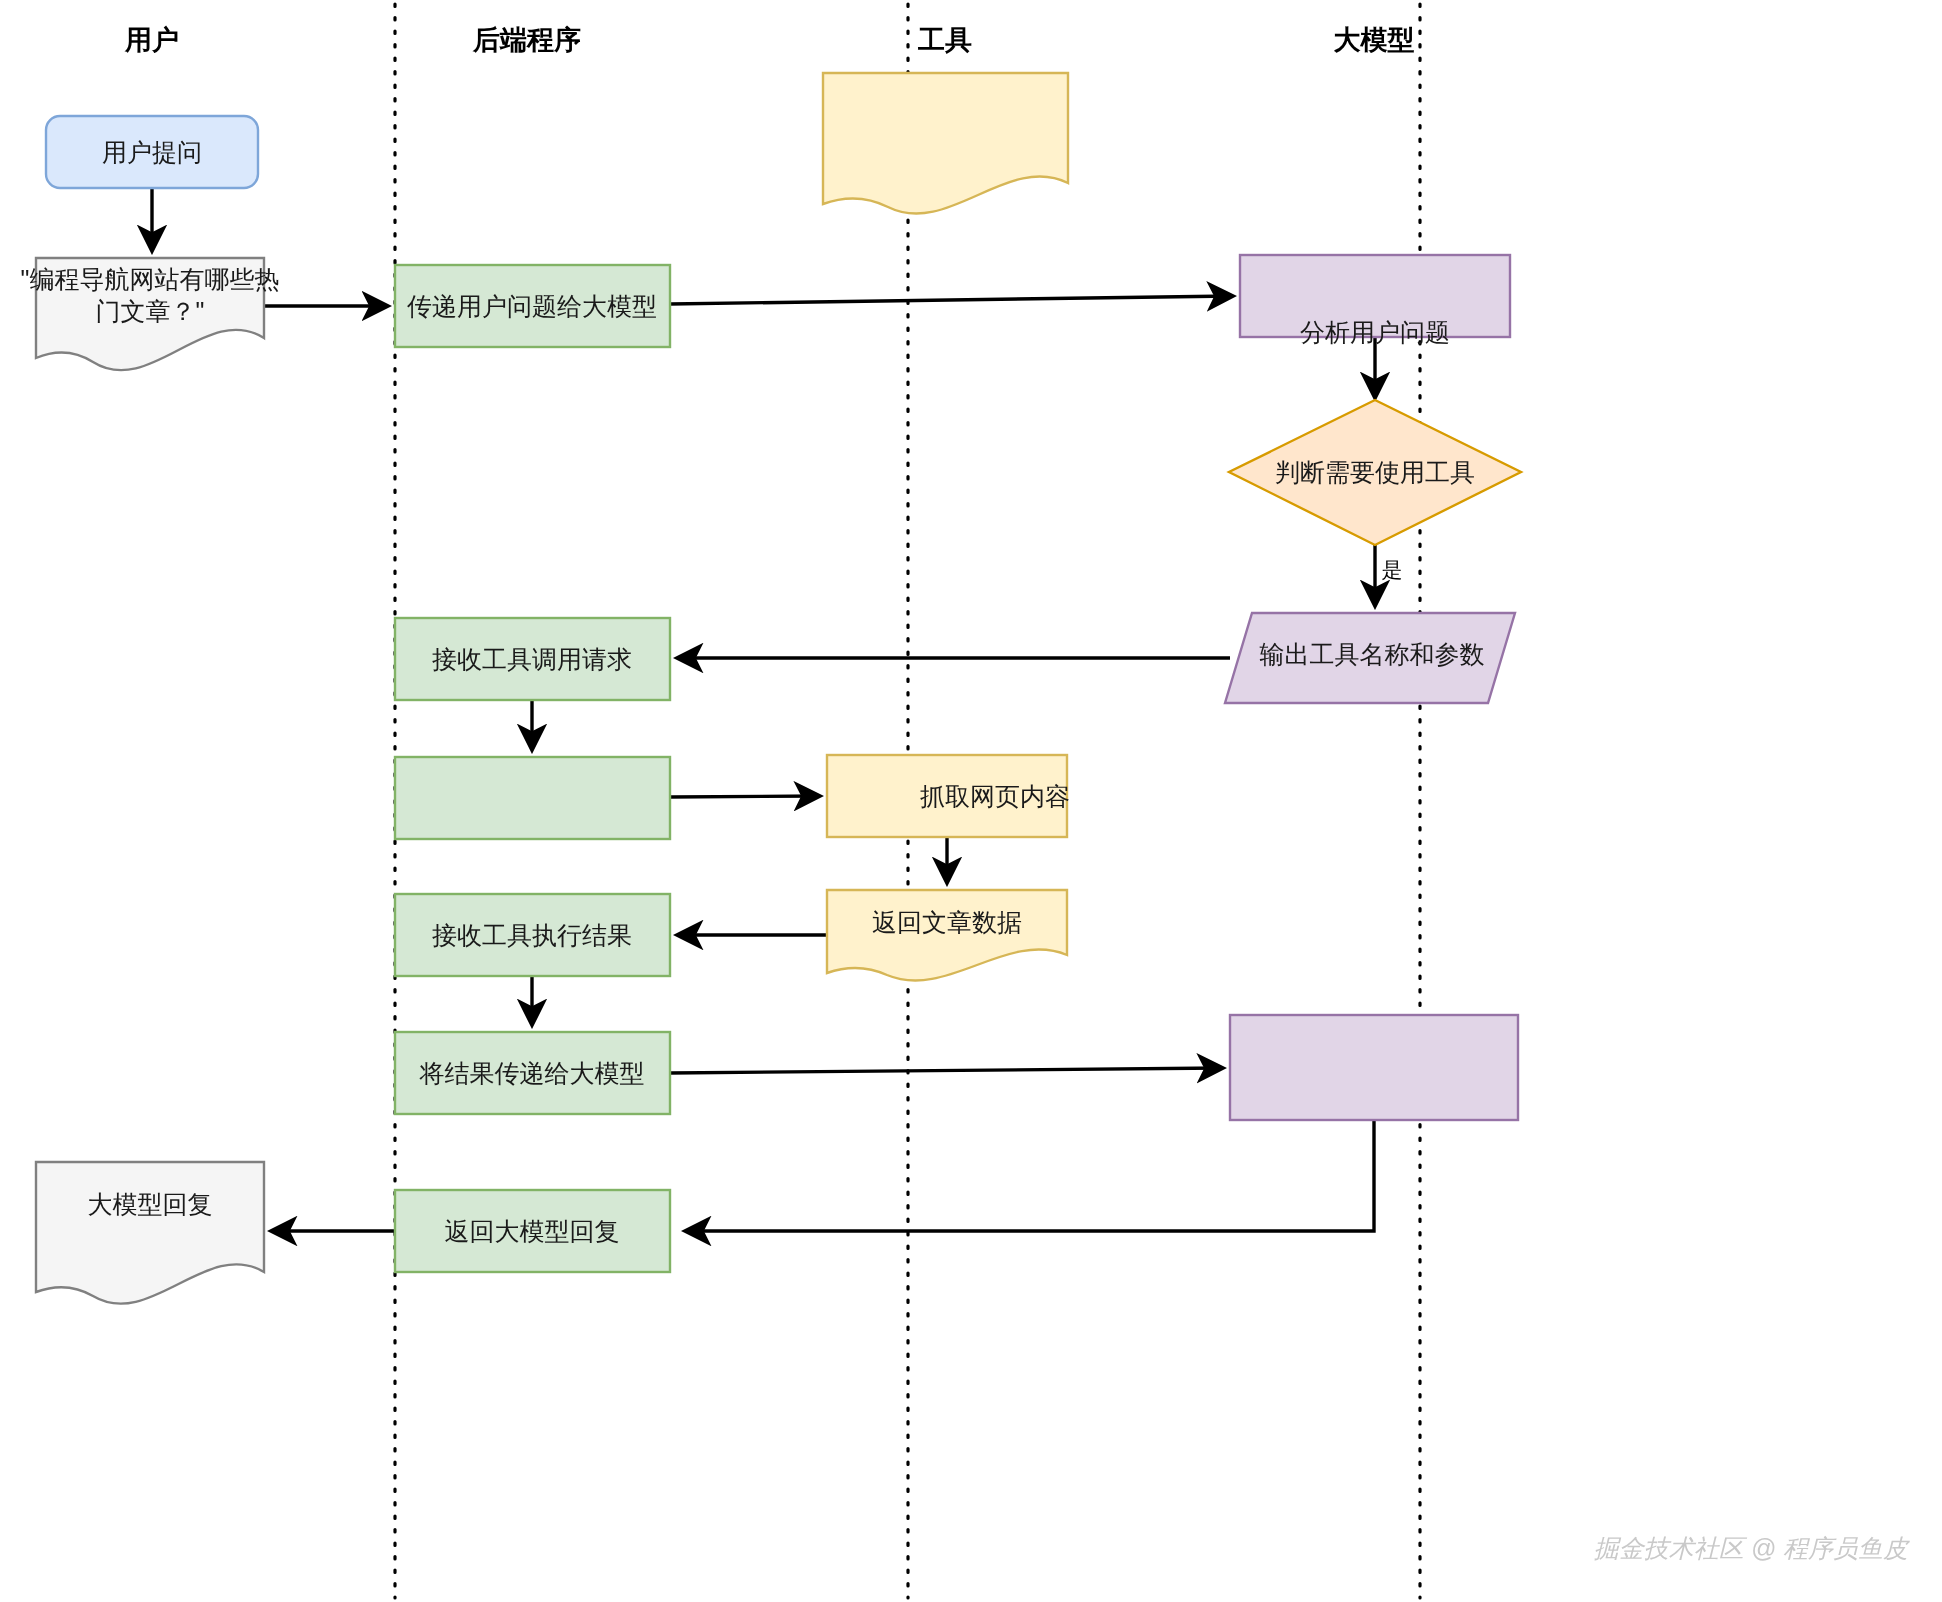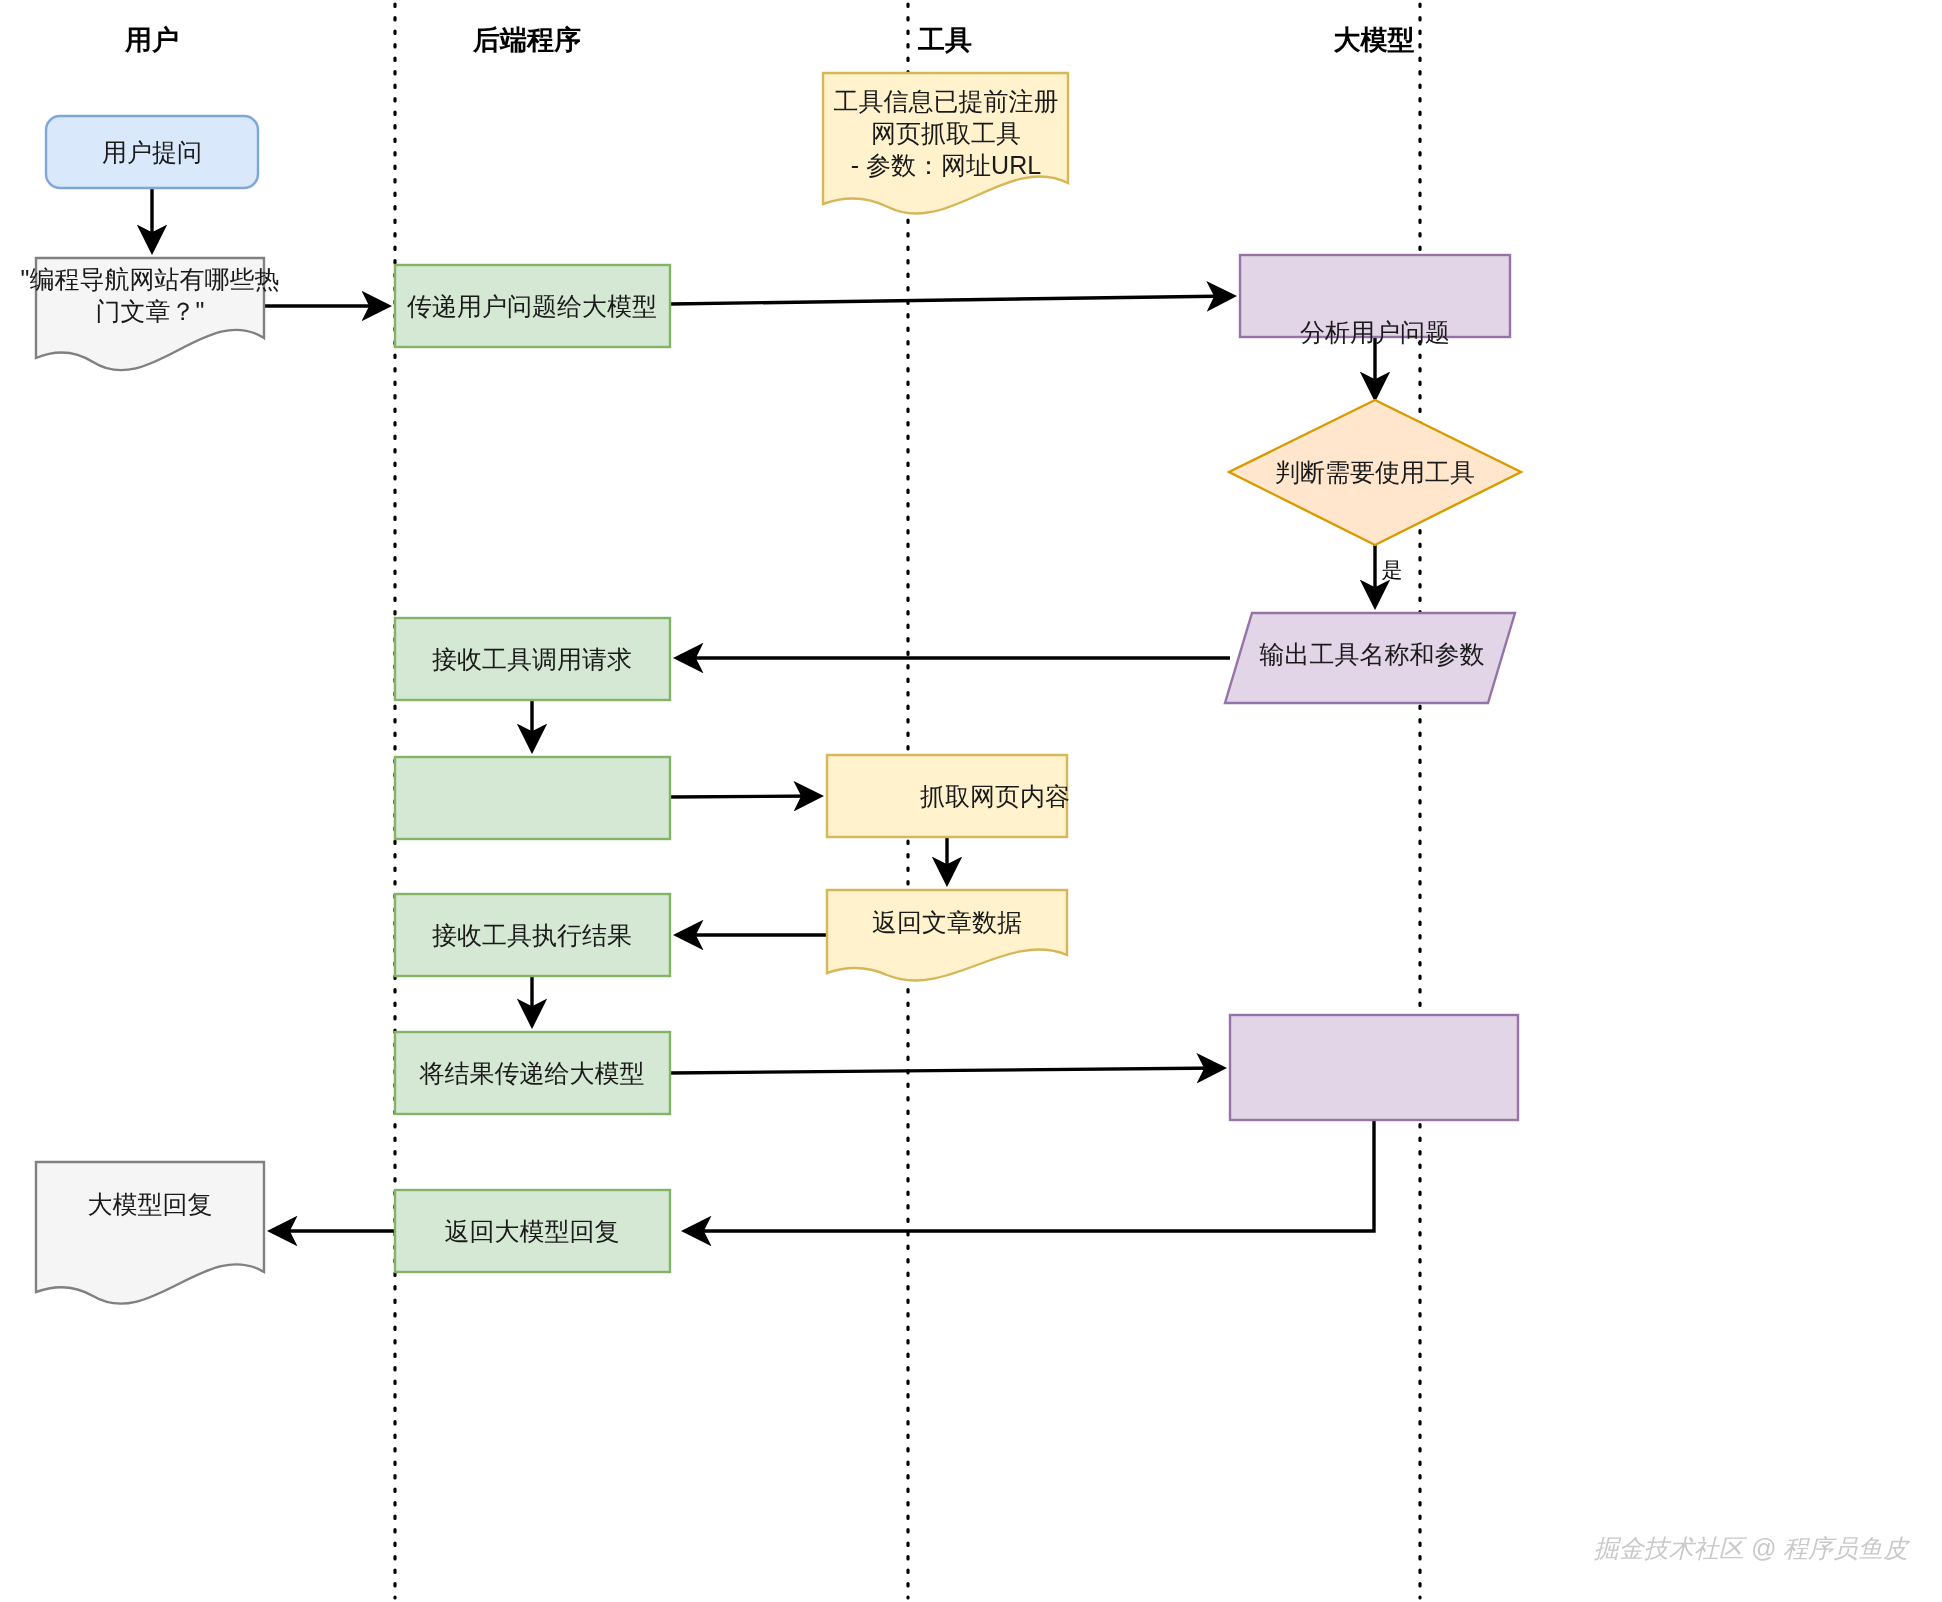--- a/index.html
+++ b/index.html
@@ -148,23 +148,20 @@
 
   <div class="lane-title" style="left:152px;  top:22px;">用户</div>
   <div class="lane-title" style="left:527px;  top:22px;text-align:right;">后端程序</div>
   <div class="lane-title" style="left:945px;  top:22px;">工具</div>
   <div class="lane-title" style="left:1374px; top:22px;">大模型</div>
 
   <div class="node-label" style="left:152px;  top:152px;">用户提问</div>
   <div class="node-label" style="left:150px;  top:295px;">"编程导航网站有哪些热
 门文章？"</div>
   <div class="node-label" style="left:532px;  top:306px;">传递用户问题给大模型</div>
-  <div class="node-label" style="left:946px;  top:133px;">工具信息已提前注册
-网页抓取工具
-- 参数：网址URL</div>
   <div class="node-label" style="left:1375px; top:296px;margin-top:36px;">分析用户问题</div>
   <div class="node-label" style="left:1375px; top:472px;">判断需要使用工具</div>
   <div class="node-label" style="left:1372px; top:654px;">输出工具名称和参数</div>
   <div class="node-label" style="left:532px;  top:659px;">接收工具调用请求</div>
   <div class="node-label" style="left:947px;  top:796px;margin-left:48px;">抓取网页内容</div>
   <div class="node-label" style="left:947px;  top:922px;">返回文章数据</div>
   <div class="node-label" style="left:532px;  top:935px;">接收工具执行结果</div>
   <div class="node-label" style="left:532px;  top:1073px;">将结果传递给大模型</div>
   <div class="node-label" style="left:532px;  top:1231px;">返回大模型回复</div>
   <div class="node-label" style="left:150px;  top:1204px;">大模型回复</div>

